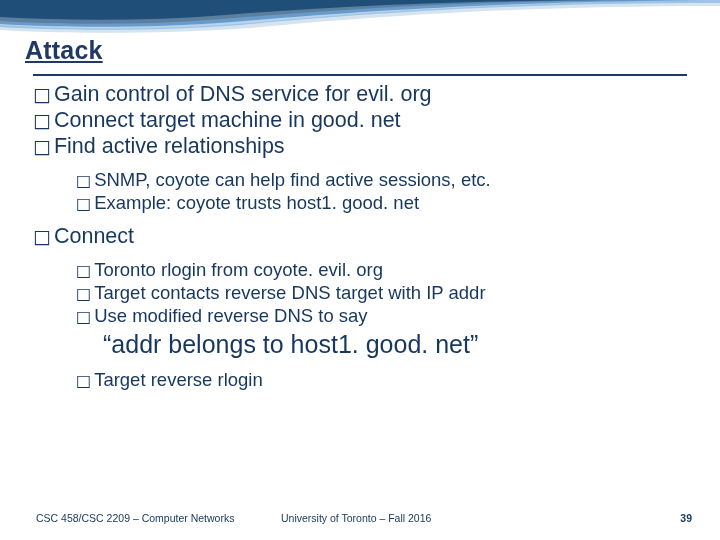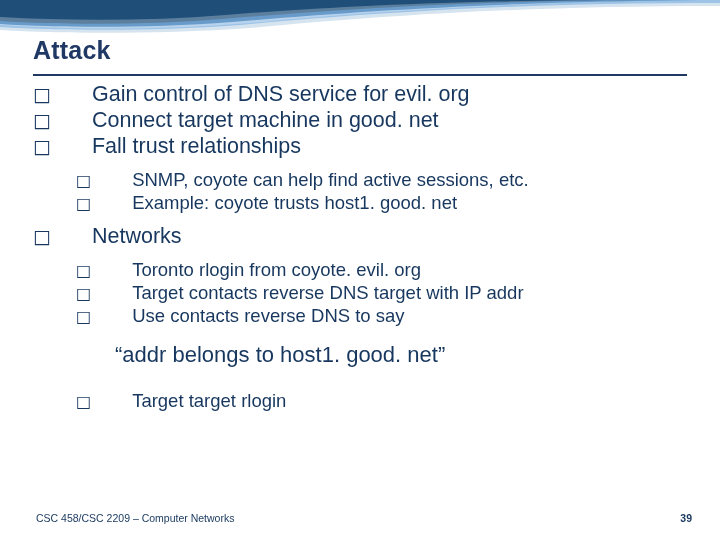--- a/index.html
+++ b/index.html
@@ -22,26 +22,27 @@
     left: 0;
     width: 720px;
     height: 34px;
     overflow: hidden;
   }
   .banner svg { display: block; }
 
   
   .slide-title {
     position: absolute;
-    left: 33px;
+    left: 25px;
     top: 36px;
     font-size: 25px;
     font-weight: bold;
     color: #1f3864;
     letter-spacing: 0.2px;
+    text-decoration: underline;
   }
   .title-rule {
     position: absolute;
     left: 33px;
     top: 74px;
     width: 654px;
     height: 0;
     border-top: 2px solid #1f3864;
   }
 
@@ -57,21 +58,20 @@
     align-items: baseline;
     color: #17375e;
   }
   .bullet .marker {
     flex: 0 0 auto;
     color: #17375e;
     font-family: "DejaVu Sans", sans-serif;
   }
   .bullet .text {
     flex: 1 1 auto;
-    margin-left: 38px;
   }
 
   
   .lvl1 {
     font-size: 21.5px;
     margin: 0 0 1px 0;
     padding-left: 0px;
   }
   .lvl1 .marker {
     font-size: 19px;
@@ -84,24 +84,24 @@
     padding-left: 43px;
   }
   .lvl2 .marker {
     font-size: 16px;
     margin-right: 3px;
   }
   .spacer-sm { height: 9px; }
   .spacer-xs { height: 7px; }
 
   .continuation {
-    font-size: 22px;
+    font-size: 25px;
     color: #17375e;
     padding-left: 67px;
-    margin: 15px;
+    margin: 3px;
   }
 
   
   .footer {
     position: absolute;
     left: 0;
     top: 512px;
     width: 720px;
     height: 20px;
     font-size: 10.5px;
@@ -149,66 +149,67 @@
     <span class="text">Gain control of DNS service for evil. org</span>
   </div>
 
   <div class="bullet lvl1">
     <span class="marker">□</span>
     <span class="text">Connect target machine in good. net</span>
   </div>
 
   <div class="bullet lvl1">
     <span class="marker">□</span>
-    <span class="text">Fall trust relationships</span>
+    <span class="text">Find active relationships</span>
   </div>
 
   <div class="spacer-sm"></div>
 
   <div class="bullet lvl2">
     <span class="marker">□</span>
     <span class="text">SNMP, coyote can help find active sessions, etc.</span>
   </div>
 
   <div class="bullet lvl2">
     <span class="marker">□</span>
     <span class="text">Example: coyote trusts host1. good. net</span>
   </div>
 
   <div class="spacer-sm"></div>
 
   <div class="bullet lvl1">
     <span class="marker">□</span>
-    <span class="text">Networks</span>
+    <span class="text">Connect</span>
   </div>
 
   <div class="spacer-sm"></div>
 
   <div class="bullet lvl2">
     <span class="marker">□</span>
     <span class="text">Toronto rlogin from coyote. evil. org</span>
   </div>
 
   <div class="bullet lvl2">
     <span class="marker">□</span>
     <span class="text">Target contacts reverse DNS target with IP addr</span>
   </div>
 
   <div class="bullet lvl2">
     <span class="marker">□</span>
-    <span class="text">Use contacts reverse DNS to say</span>
+    <span class="text">Use modified reverse DNS to say</span>
   </div>
 
   <div class="continuation">“addr belongs to host1. good. net”</div>
 
   <div class="spacer-xs"></div>
 
   <div class="bullet lvl2">
     <span class="marker">□</span>
-    <span class="text">Target target rlogin</span>
+    <span class="text">Target reverse rlogin</span>
   </div>
 
 </div>
 
 <div class="footer">
   <span class="footer-left">CSC 458/CSC 2209 – Computer Networks</span>
+  <span class="footer-center">University of Toronto – Fall 2016</span>
   <span class="footer-right">39</span>
 </div>
 
 </body></html>

